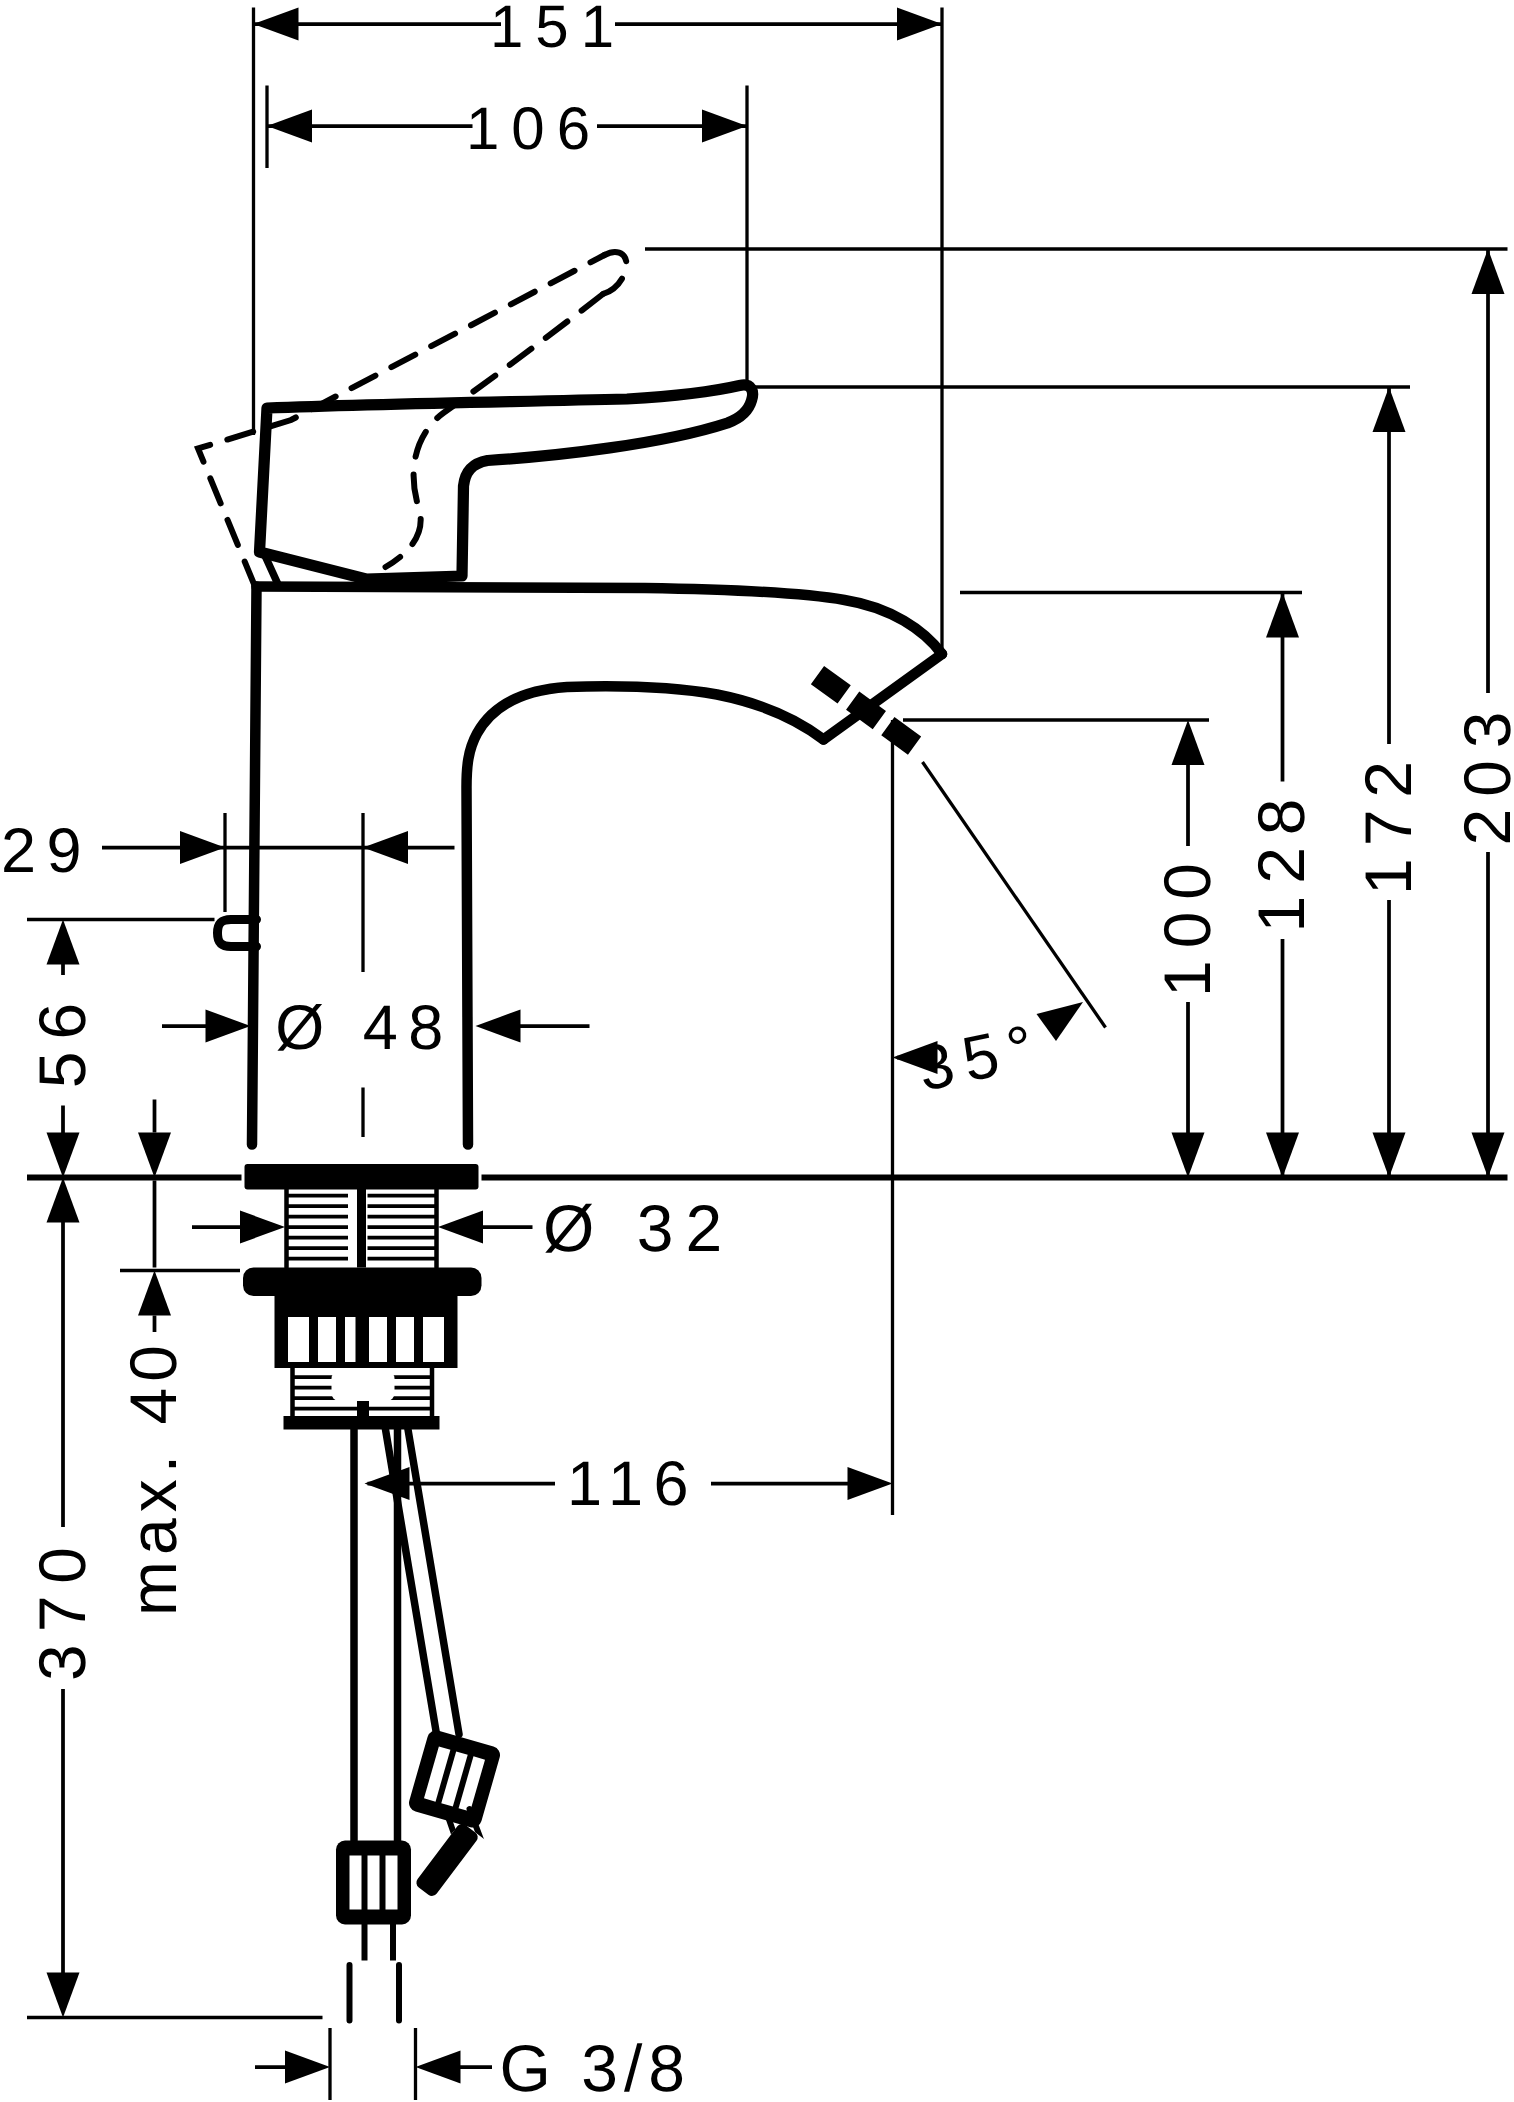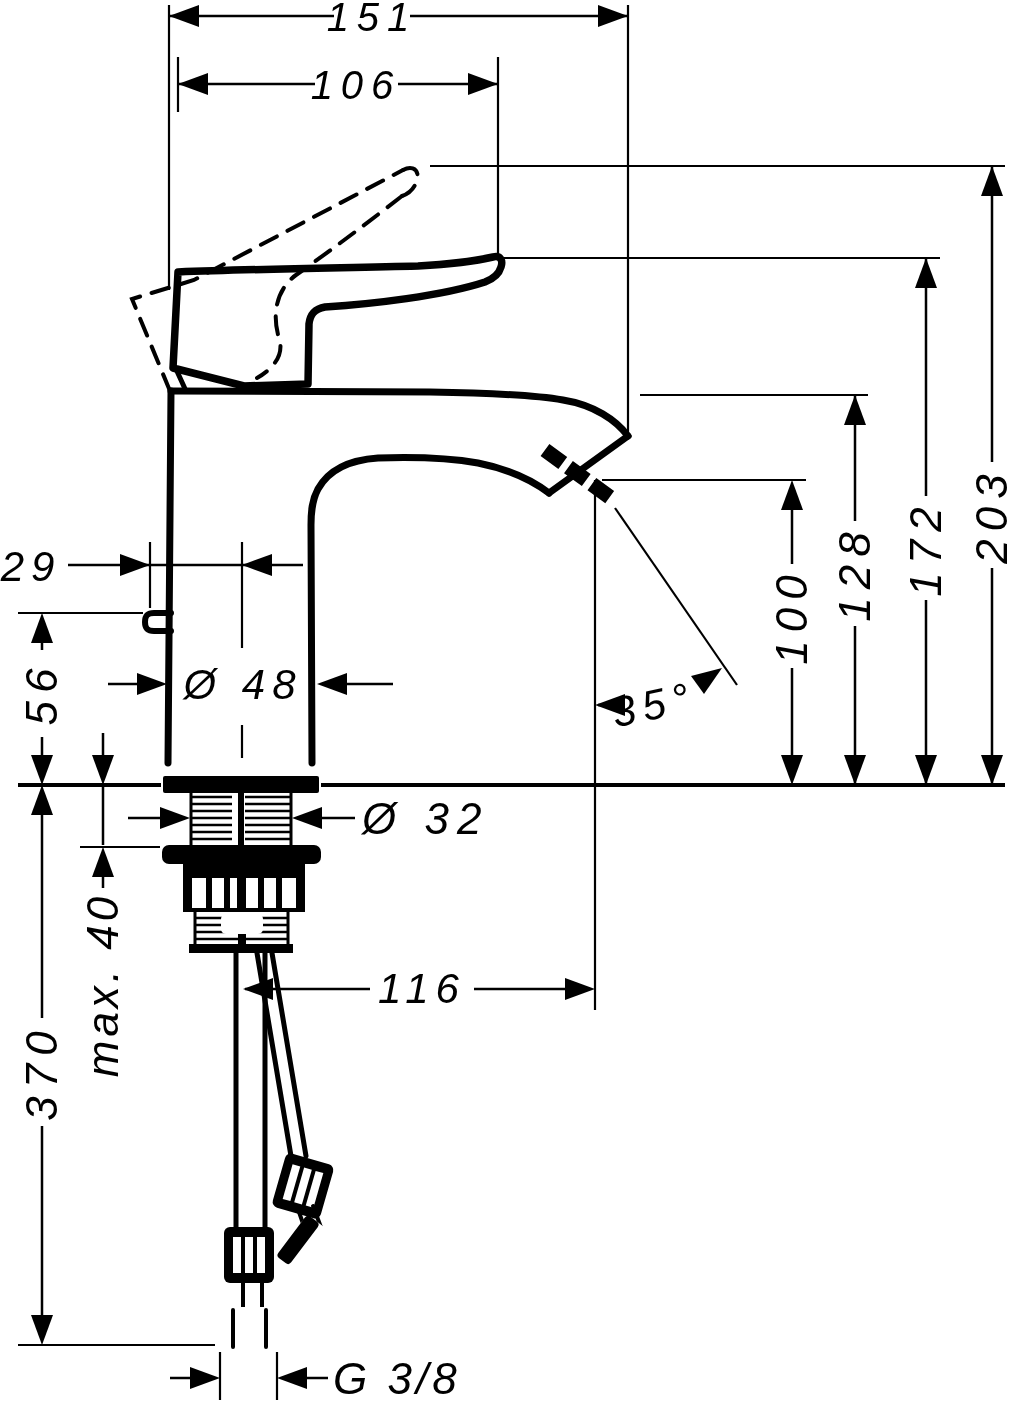--- a/index.html
+++ b/index.html
@@ -1,16 +1,16 @@
 <!DOCTYPE html>
 <html><head>
 <meta charset="utf-8">
 <style>
   html,body{margin:0;padding:0;background:#ffffff;}
-  .stage{width:912px;height:1401px;position:relative;background:#fff;font-style:italic;}
+  .stage{width:912px;height:1401px;position:relative;background:#fff;}
   svg{display:block;}
   .dim-line{stroke:#000;stroke-width:2.5;fill:none;}
   .ext-line{stroke:#000;stroke-width:2.2;fill:none;}
   .arrow{fill:#000;stroke:none;}
   .art{stroke:#000;fill:none;stroke-linecap:round;stroke-linejoin:round;}
   .art-thick{stroke-width:7.5;}
   .art-med{stroke-width:5;}
   .art-thin{stroke-width:3;}
   .dashed{stroke:#000;stroke-width:4;fill:none;stroke-dasharray:18 12;stroke-linecap:round;}
   .blk{fill:#000;stroke:none;}

